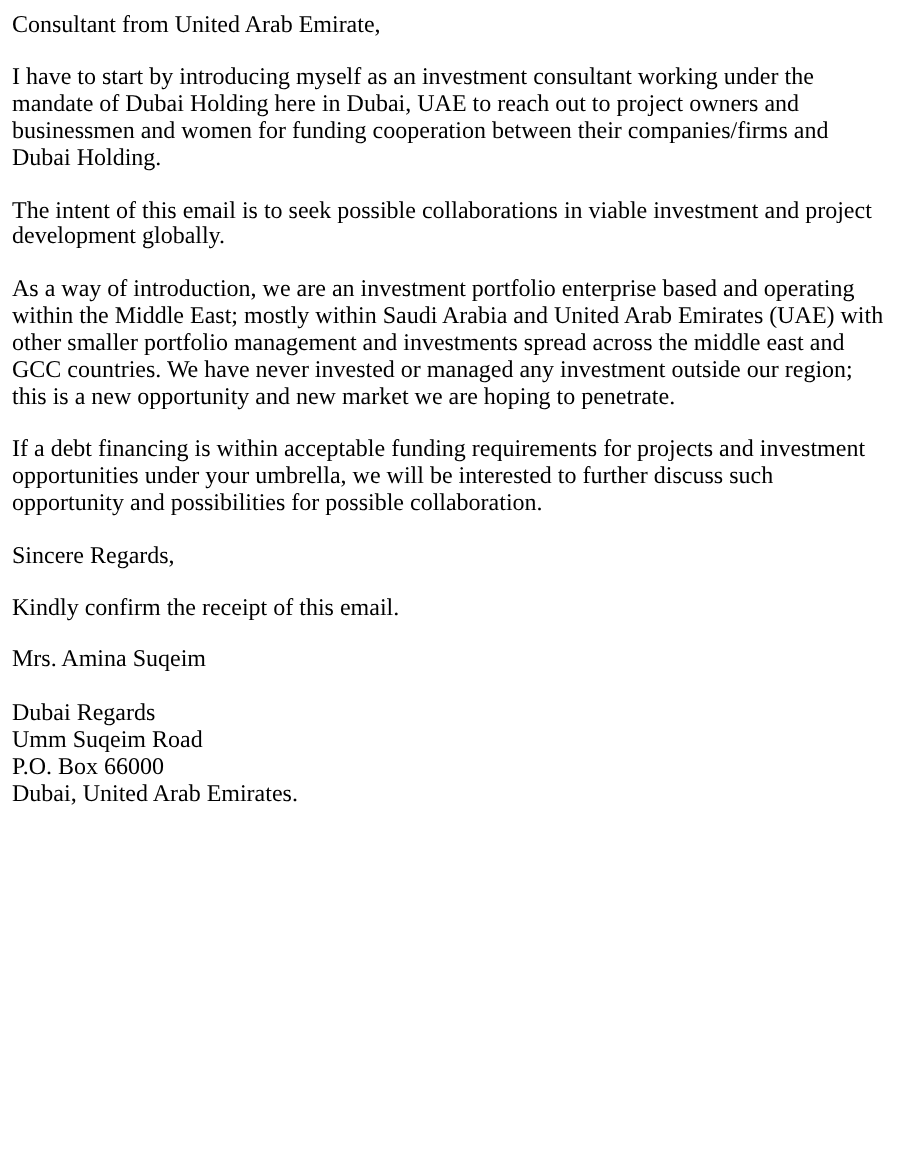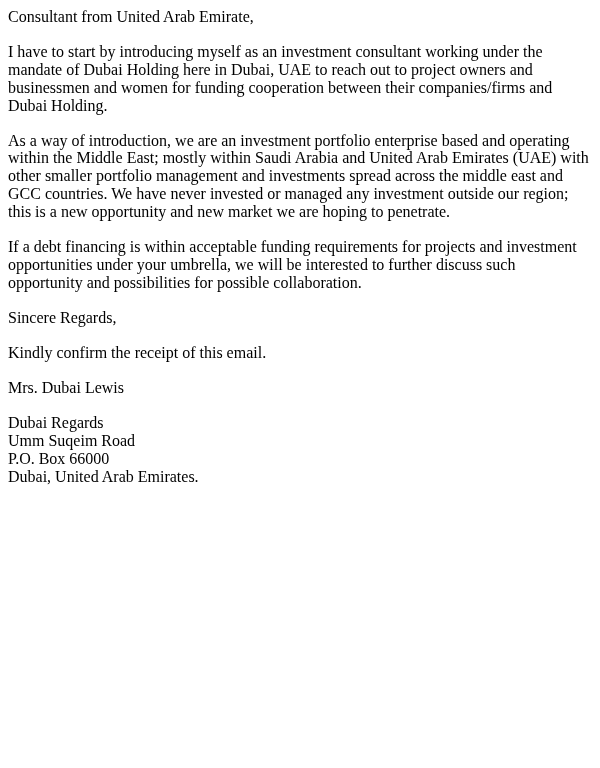--- a/index.html
+++ b/index.html
@@ -23,31 +23,32 @@
   }
 </style>
 </head>
 <body>
 
 <div class="email-body">
   <p>Consultant from United Arab Emirate,</p>
 
   <p>I have to start by introducing myself as an investment consultant working under the mandate of Dubai Holding here in Dubai, UAE to reach out to project owners and businessmen and women for funding cooperation between their companies/firms and Dubai Holding.</p>
 
+  <p>The intent of this email is to seek possible collaborations in viable investment and project development globally.</p>
 
   <p>As a way of introduction, we are an investment portfolio enterprise based and operating within the Middle East; mostly within Saudi Arabia and United Arab Emirates (UAE) with other smaller portfolio management and investments spread across the middle east and GCC countries. We have never invested or managed any investment outside our region; this is a new opportunity and new market we are hoping to penetrate.</p>
 
 
   <p>If a debt financing is within acceptable funding requirements for projects and investment opportunities under your umbrella, we will be interested to further discuss such opportunity and possibilities for possible collaboration.</p>
 
   <p>Sincere Regards,</p>
 
   <p>Kindly confirm the receipt of this email.</p>
 
   <p class="signature-block">
-    <span>Mrs. Dubai Lewis</span><br>
+    <span>Mrs. Amina Suqeim</span><br>
     <br>
     <span>Dubai Regards</span><br>
     <span>Umm Suqeim Road</span><br>
     <span>P.O. Box 66000</span><br>
     <span>Dubai, United Arab Emirates.</span>
   </p>
 </div>
 
 </body></html>

